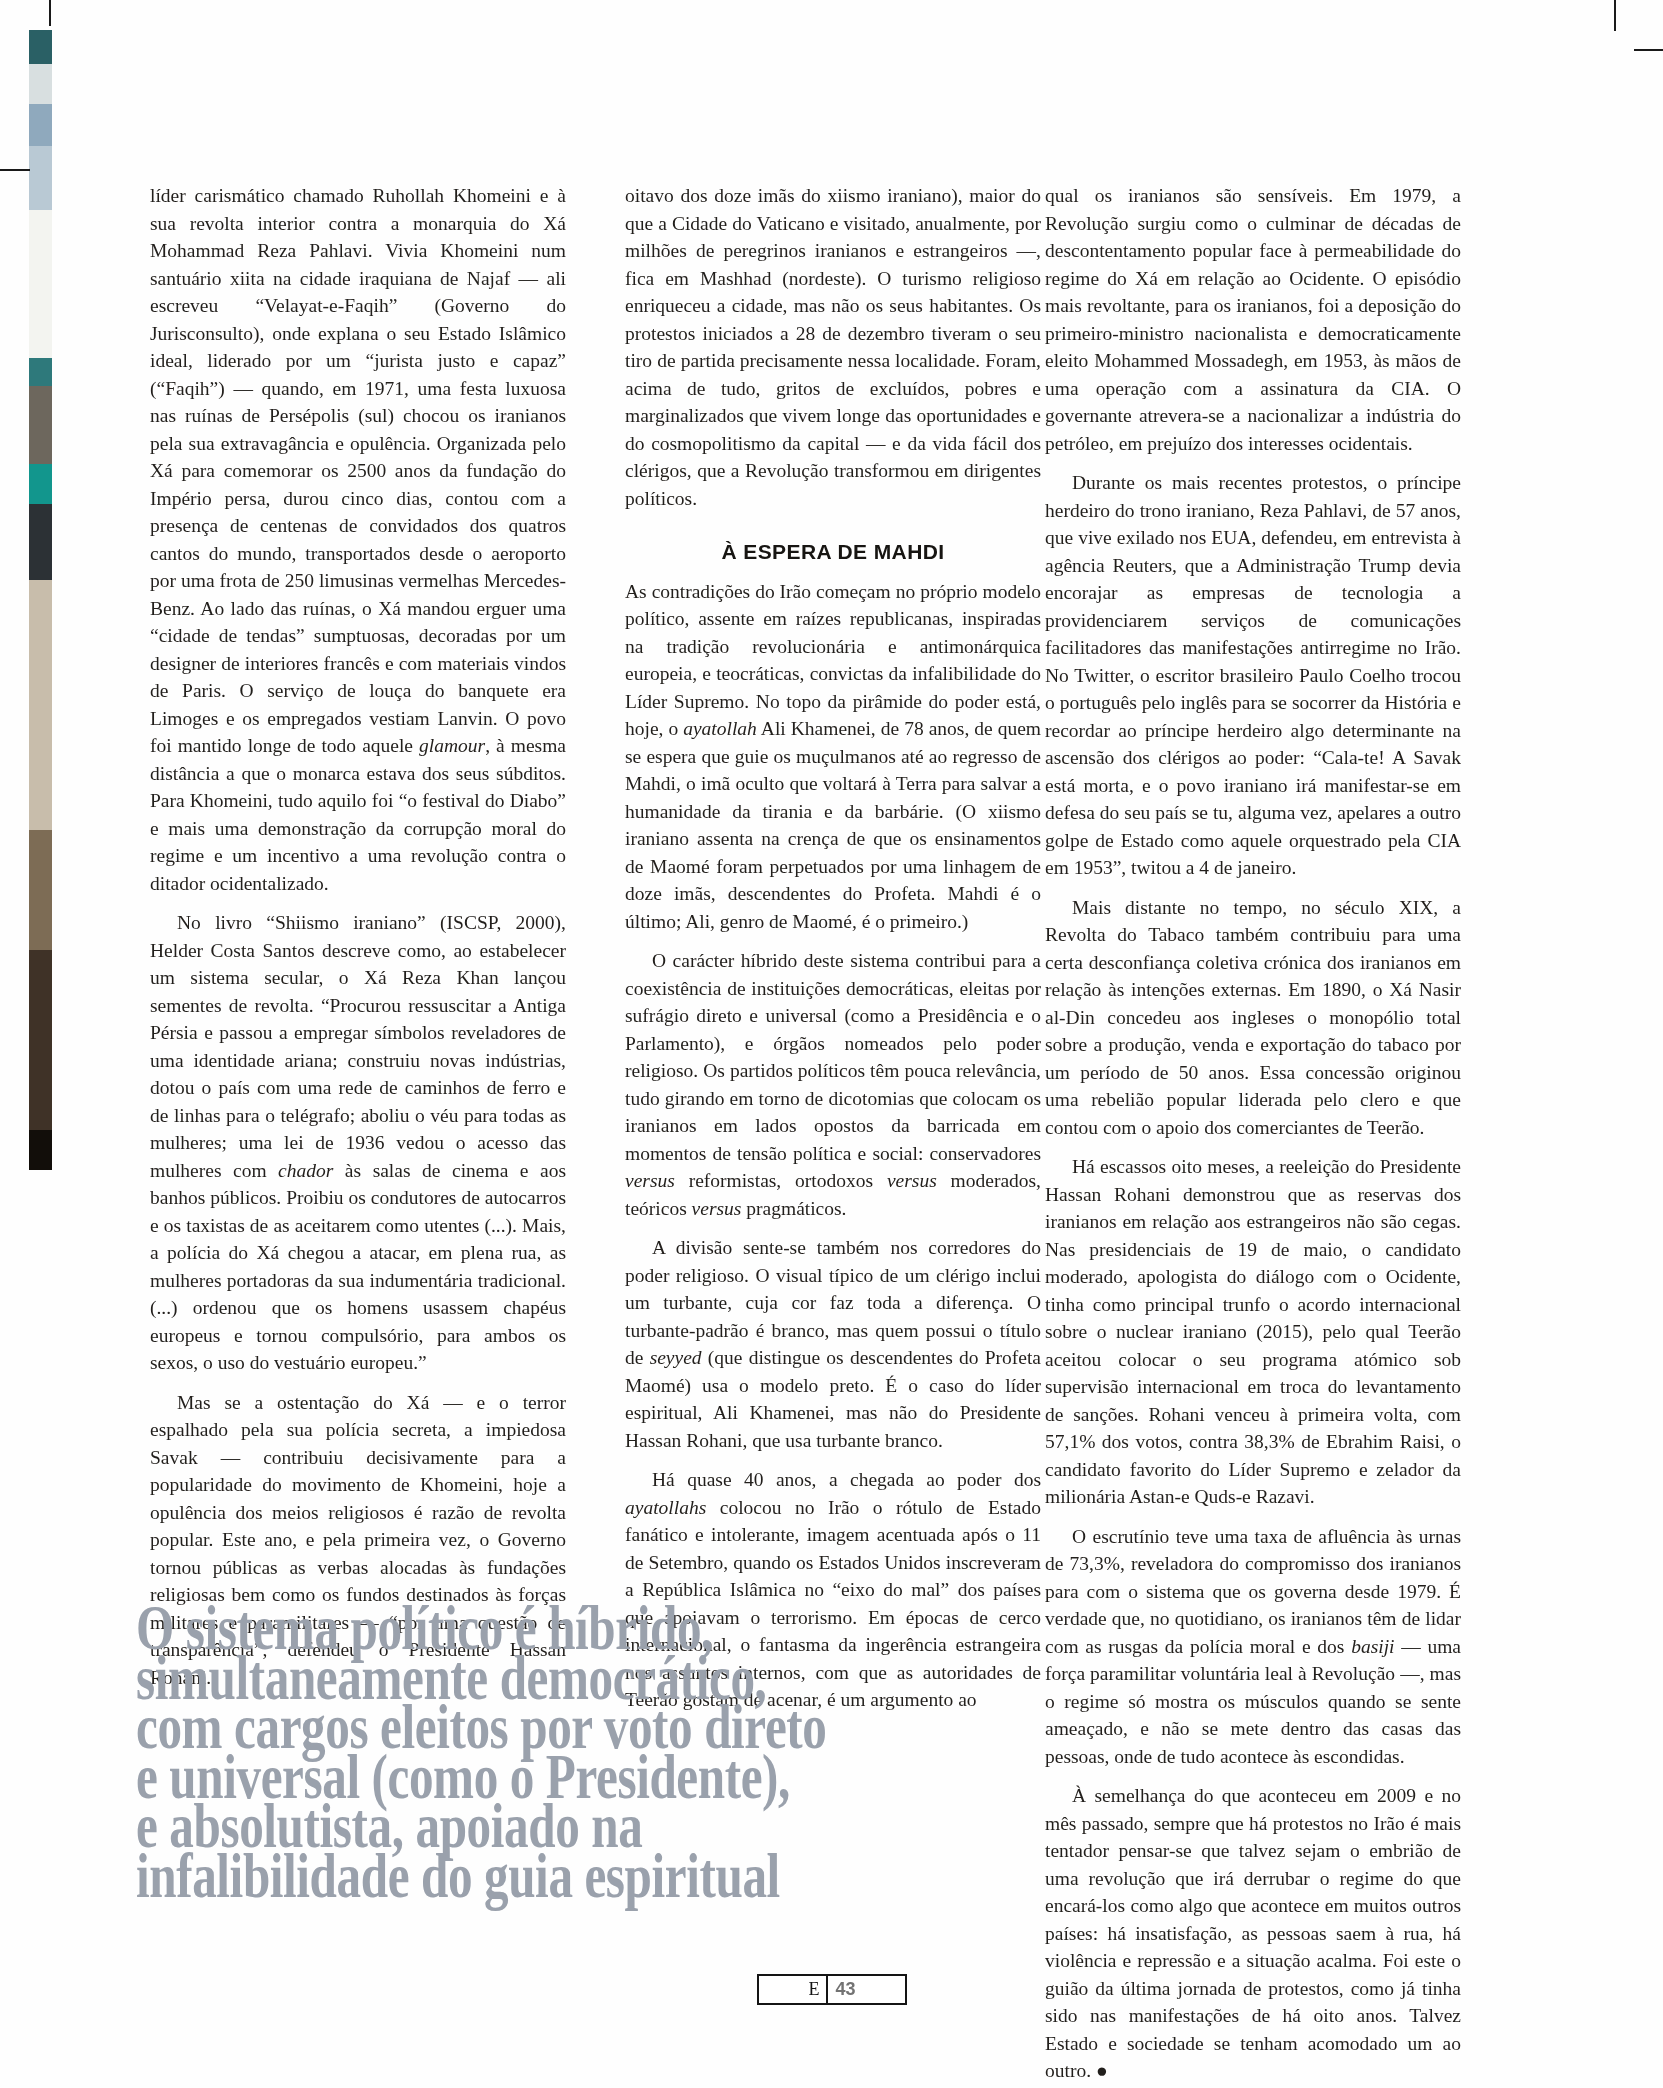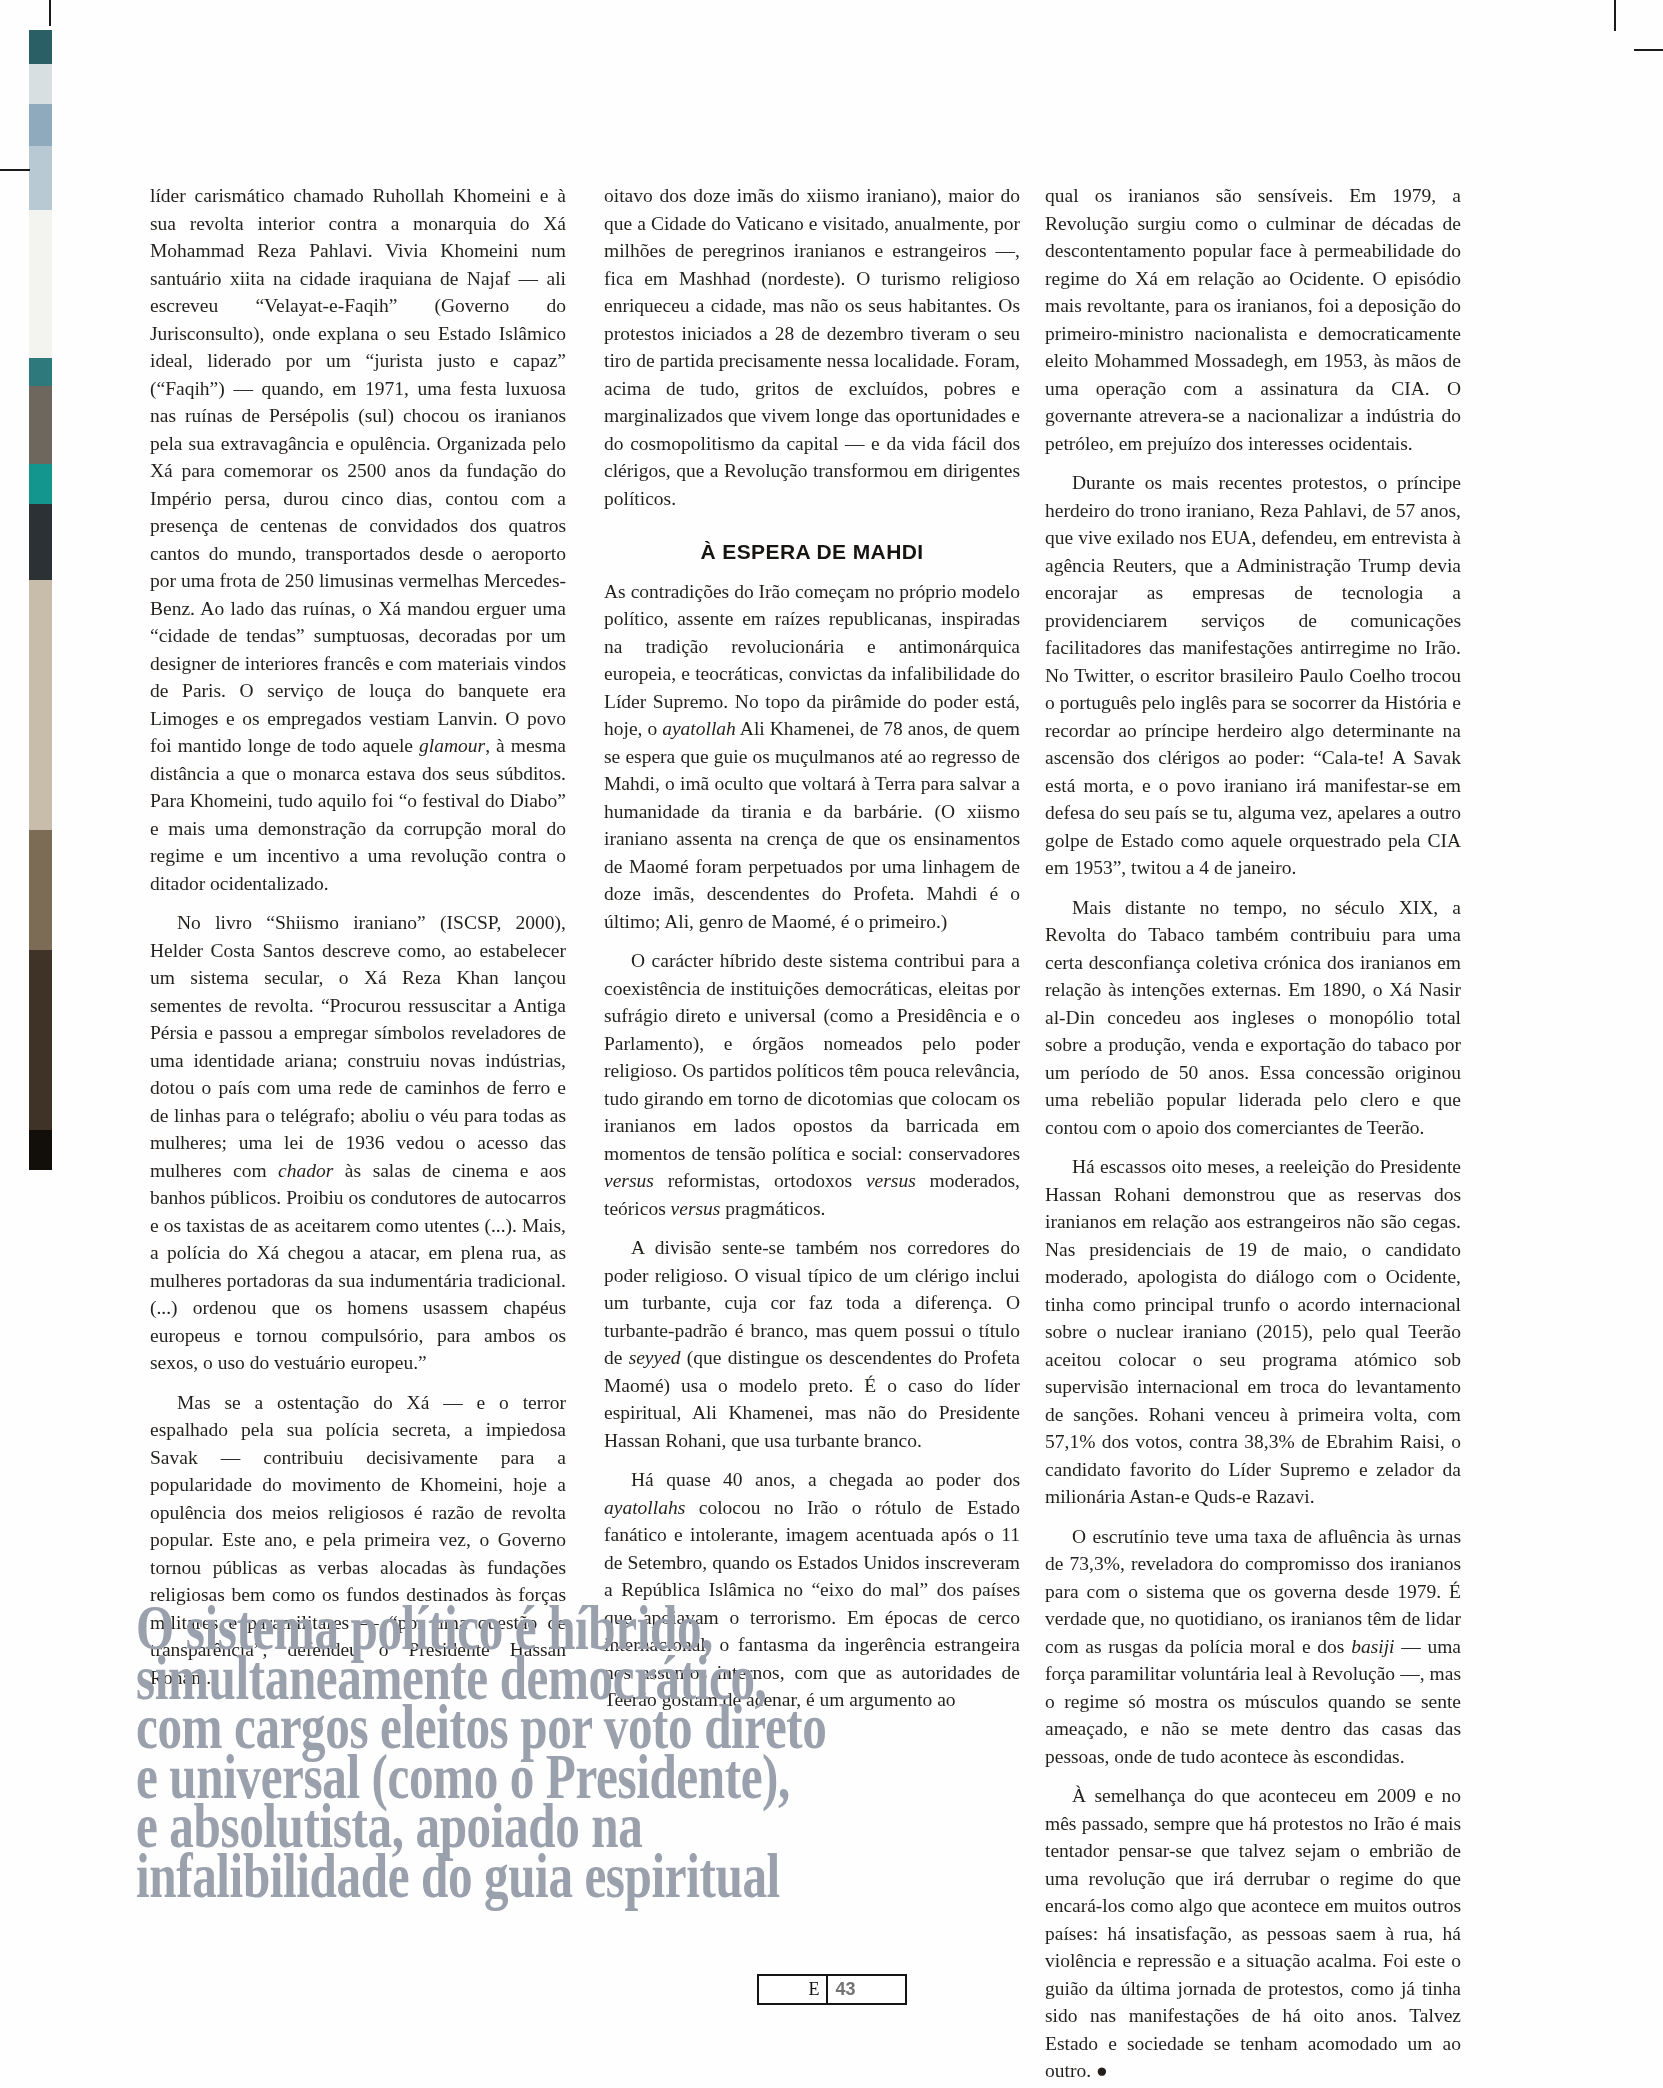--- a/index.html
+++ b/index.html
@@ -15,21 +15,21 @@
   .crop.tl-h{left:0;top:169px;width:30px;height:2px;}
   .crop.tr-v{left:1614px;top:0;width:2px;height:31px;}
   .crop.tr-h{left:1634px;top:49px;width:29px;height:2px;}
   
   .col{
     position:absolute;top:170px;width:440px;
     font-size:19.5px;line-height:27.5px;color:#221f1c;
     text-align:justify;
   }
   .col-1{left:138px;}
-  .col-2{left:592px;}
+  .col-2{left:613px;}
   .col-3{left:1033px;}
   .body-para{margin:12px;hyphens:auto;-webkit-hyphens:auto;}
   .body-para.indent{text-indent:27px;}
   .body-para em{font-style:italic;}
   .subhead{
     font-family:"Liberation Sans", sans-serif;
     font-size:21px;font-weight:bold;letter-spacing:.4px;color:#171512;
     margin:26px 0 10px 0;text-align:center;
   }
   

